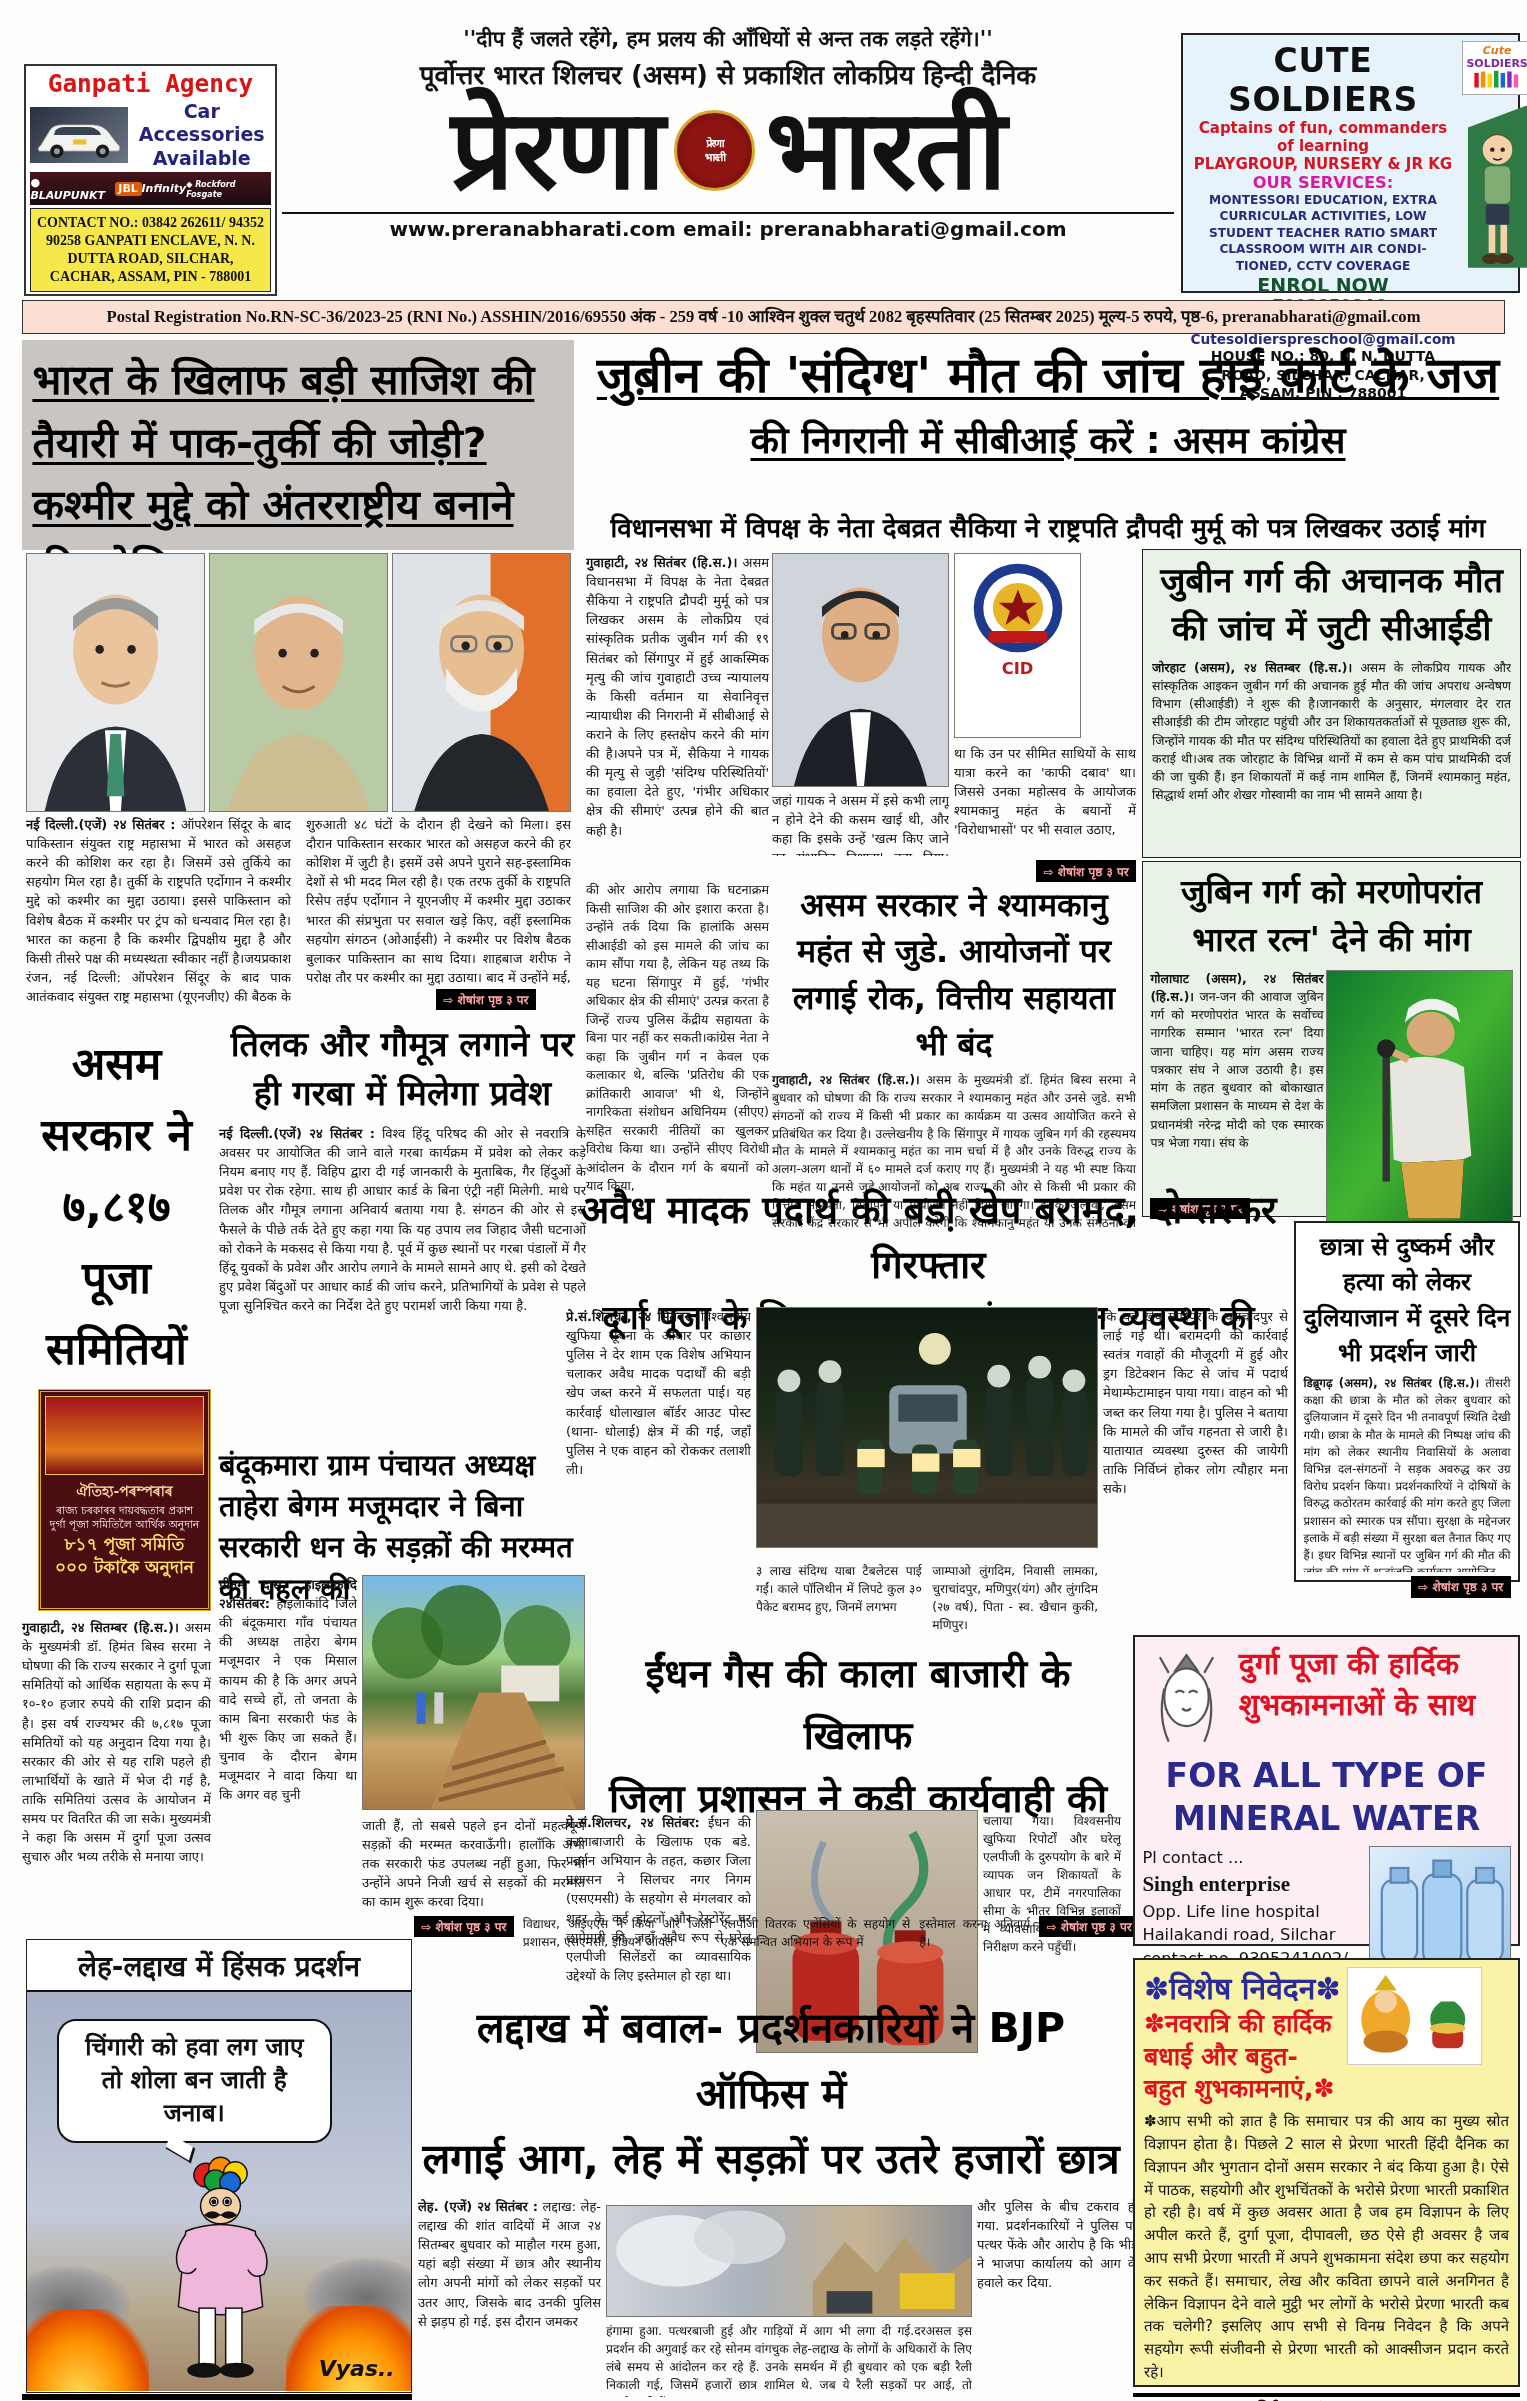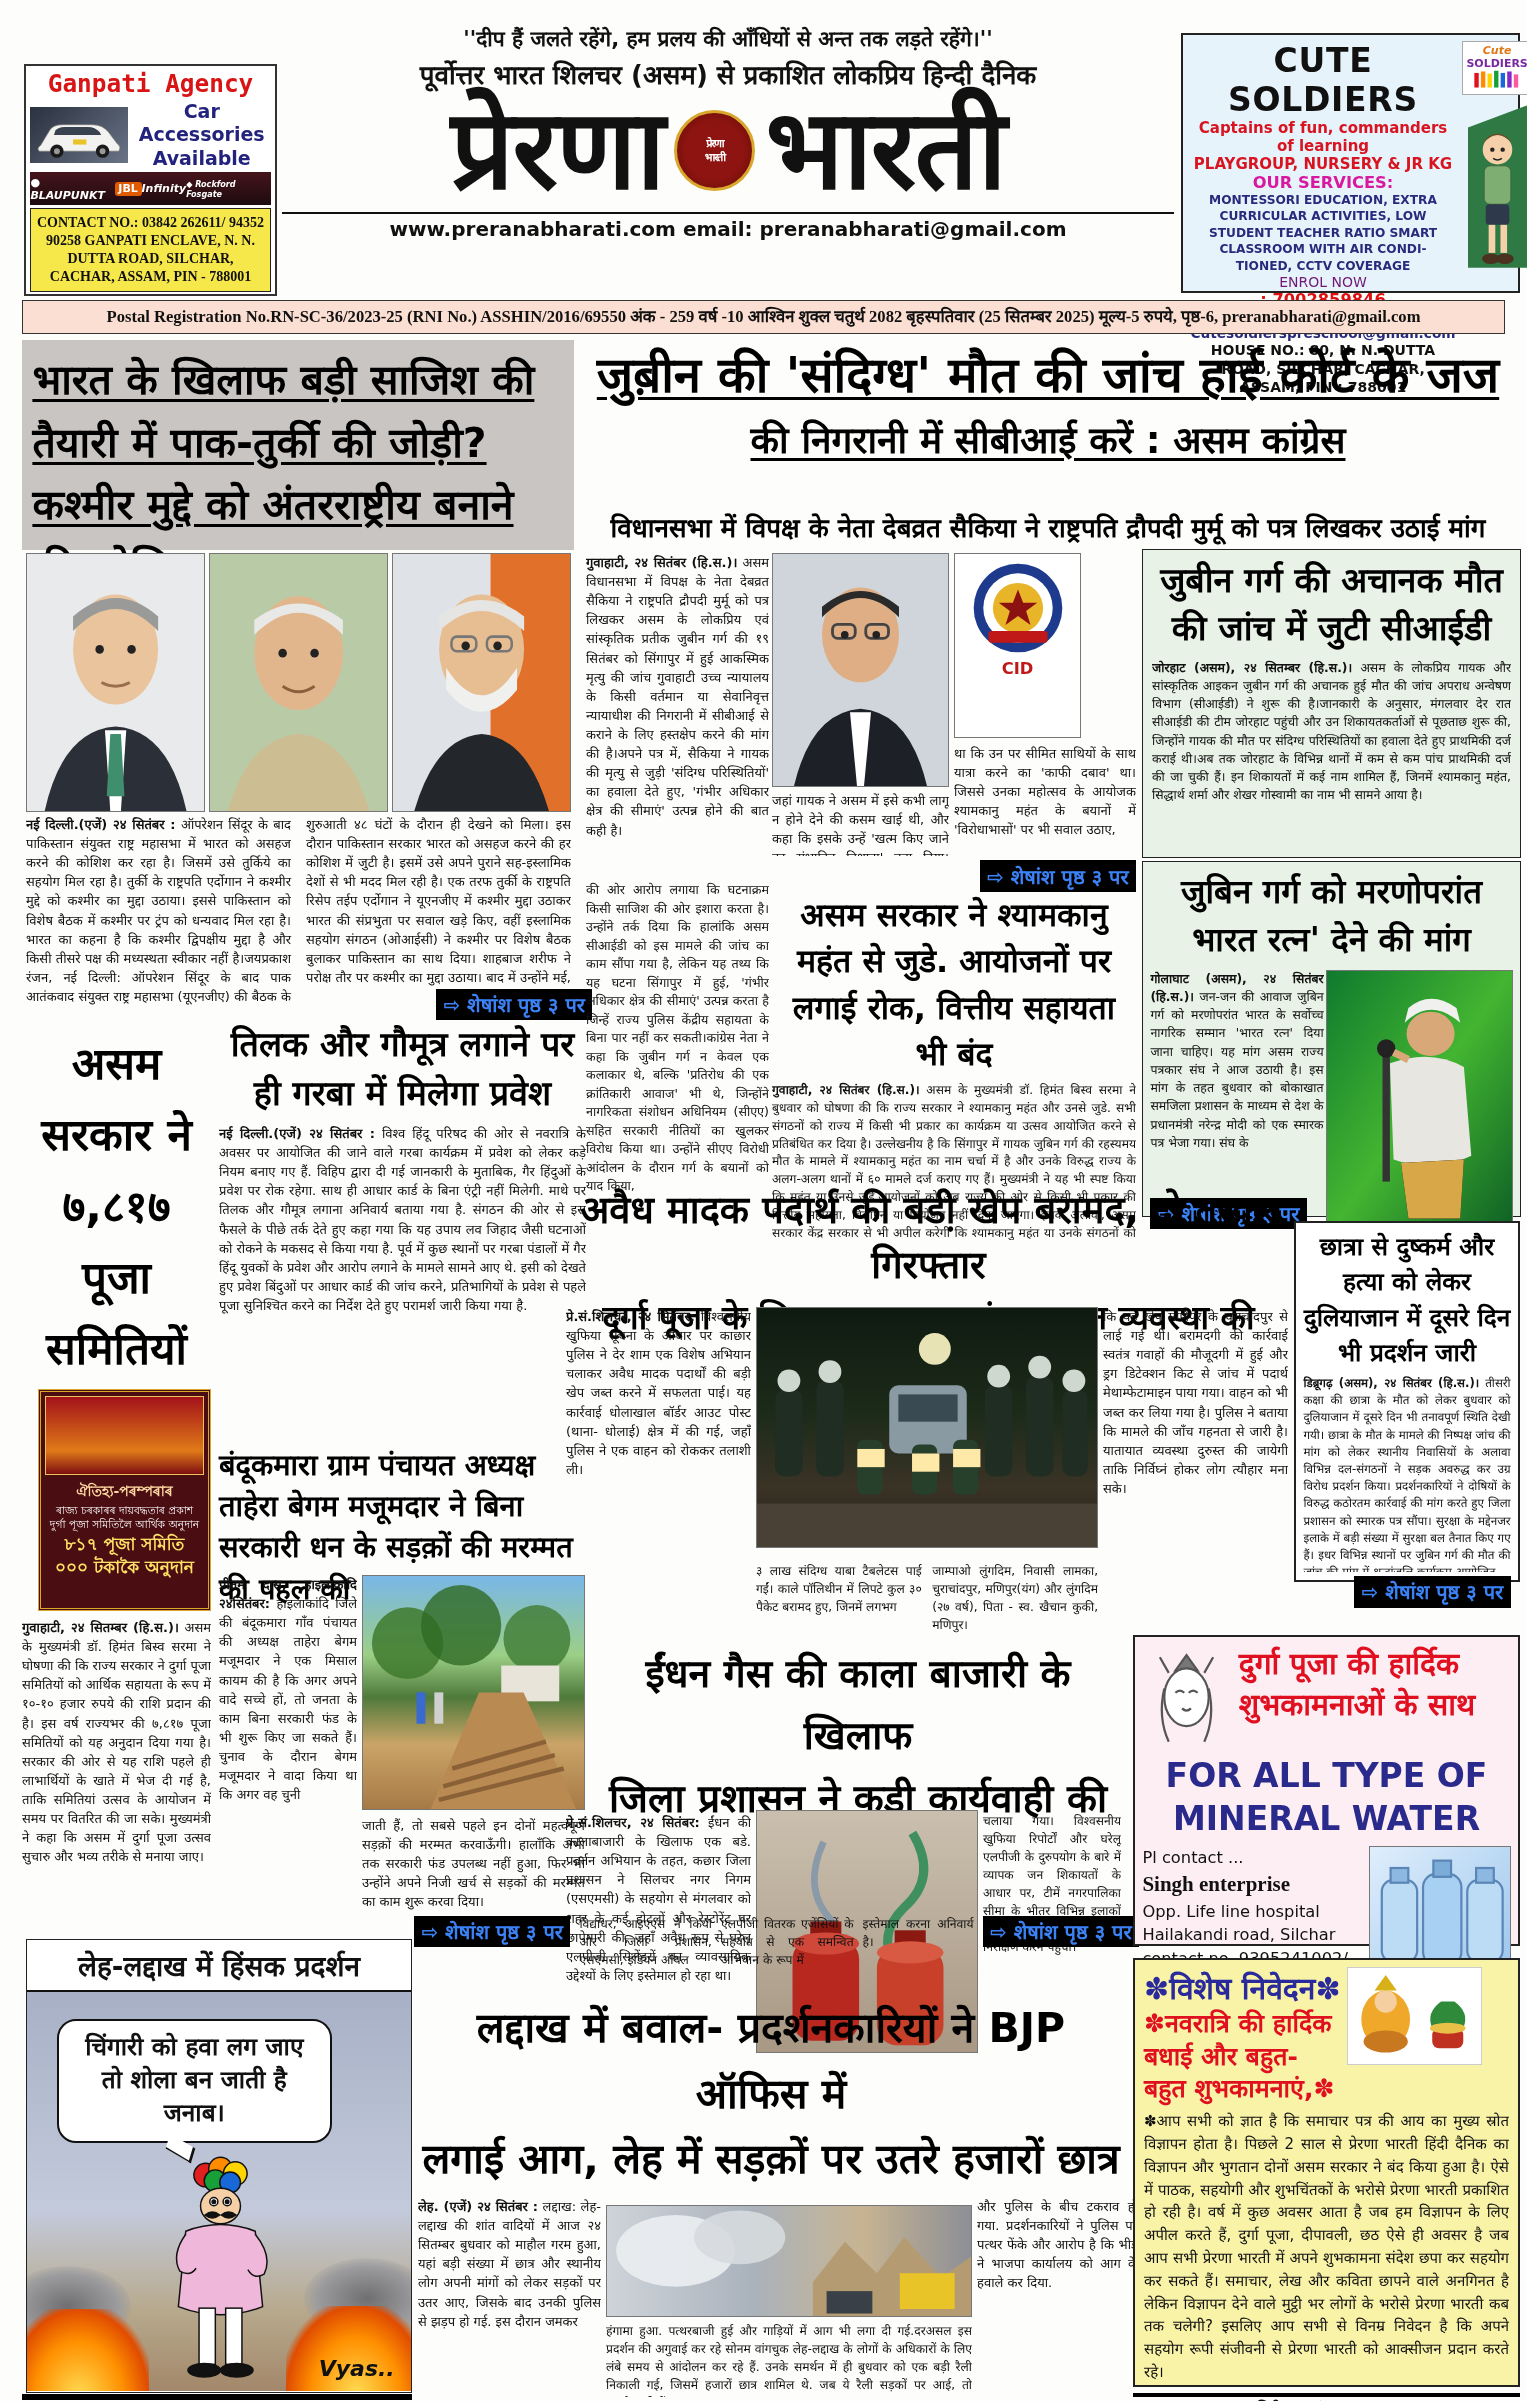--- a/index.html
+++ b/index.html
@@ -1,21 +1,21 @@
 <!DOCTYPE html>
 <html style="font-size:12px"><head>
 <meta charset="utf-8">
 <style>
   html,body{margin:0;padding:0;background:#f2f0ec;}
   #page{position:relative;width:1528px;height:2401px;background:#fdfdfb;margin:0 auto;overflow:hidden;
         font-family:"DejaVu Sans","Liberation Sans",sans-serif;color:#111;}
   .abs{position:absolute;box-sizing:border-box;}
   .body{font-size:13px;line-height:1.47;text-align:justify;overflow:hidden;}
   .body b{font-weight:bold;}
-  .tag{background:#000;color:#3b82f6;font-weight:bold;font-size:20px;padding:2.2px 7.4px;display:inline-block;white-space:nowrap;}
+  .tag{background:#000;color:#fca5a5;font-weight:bold;font-size:12px;padding:2.2px 7.4px;display:inline-block;white-space:nowrap;}
   .hl{font-weight:800;color:#000;}
   .center{text-align:center;}
   .serif{font-family:"Liberation Serif","DejaVu Serif",serif;}
   .u{text-decoration:underline;text-decoration-thickness:3px;text-underline-offset:5.2px;}
   .photoframe{border:0.7px solid #777;overflow:hidden;}
   
   #masthead-title{display:flex;align-items:center;justify-content:center;gap:10.4px;font-weight:900;font-size:111px;line-height:1.05;letter-spacing:-1.5px;}
   #m-logo{width:75px;height:75px;border-radius:50%;background:radial-gradient(circle,#8d1410 55%,#5f0b08 100%);
           border:3.7px solid #d9a72c;color:#fff;display:flex;flex-direction:column;align-items:center;justify-content:center;
           font-size:11px;font-weight:bold;line-height:1.2;flex:0 0 auto;}
@@ -24,21 +24,21 @@
   #ganpati .gtitle{color:#d81414;font-weight:bold;font-size:24.4px;text-align:center;font-family:"DejaVu Sans Mono","Liberation Mono",monospace;}
   #ganpati .gsub{color:#23237e;font-weight:bold;font-size:19px;text-align:center;line-height:1.25;}
   #gbrands{background:linear-gradient(180deg,#46141b,#1c0b10);color:#fff;height:33px;display:flex;align-items:center;justify-content:flex-start;font-size:11px;font-weight:bold;font-style:italic;}
   #gcontact{background:#f6e84b;border:1.5px solid #222;font-weight:bold;font-size:14px;text-align:center;line-height:1.3;padding:4.4px 3px;margin-top:3px;}
   
   #cute{background:#e7f3fb;border:2.2px solid #222;padding:6px 7.4px;}
   #cute .ctitle{font-size:33px;font-weight:800;letter-spacing:0.7px;}
   #cute .cred{color:#d81420;font-weight:bold;font-size:15px;}
   #cute .cmag{color:#d818a0;font-weight:800;font-size:16.3px;}
   #cute .cnavy{color:#2a2a7c;font-weight:bold;font-size:12.2px;line-height:1.35;}
-  #cute .ccyan{color:#701a75;font-weight:400;font-size:14px;}
+  #cute .ccyan{color:#14532d;font-weight:700;font-size:19px;}
   #cute .cphone{color:#e01010;font-weight:800;font-size:16.3px;}
   #cute .cmail{color:#2a2a7c;font-weight:bold;font-size:13.7px;}
   #cute .caddr{color:#111;font-weight:bold;font-size:14px;line-height:1.3;}
   
   .greenbox{background:#e9f2e6;border:1.5px solid #222;}
   .tag-row{margin-top:4.4px;text-align:right;}
   
   #cartoon{border:1.5px solid #222;background:#fff;}
   #cartoon .ctitlebar{border-bottom:2.2px solid #111;font-size:28px;font-weight:800;text-align:center;padding:6px 0;background:#fff;}
   #ccanvas{position:relative;width:100%;height:399px;background:linear-gradient(180deg,#a7b0c6 0%,#c3cadb 55%,#b7a98c 80%,#a3876a 100%);overflow:hidden;}

